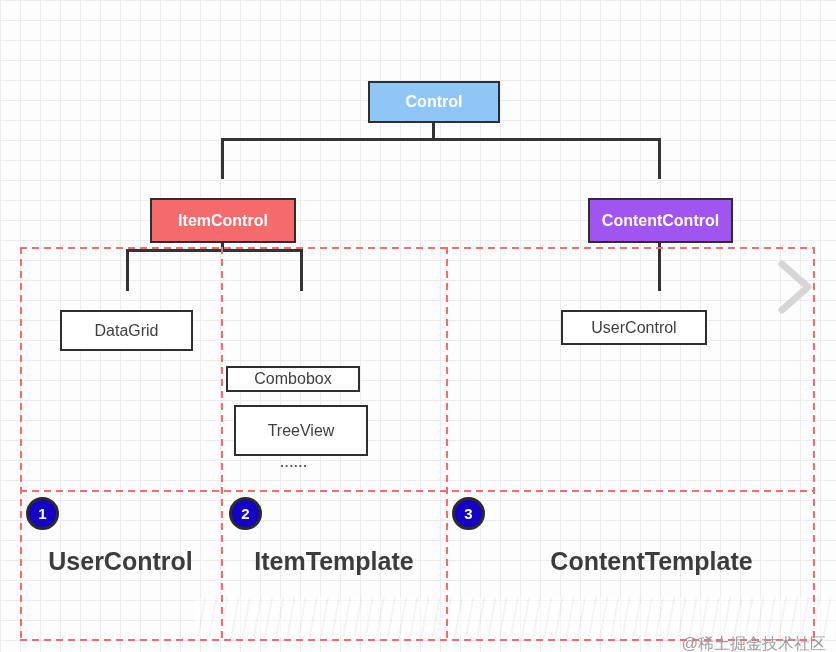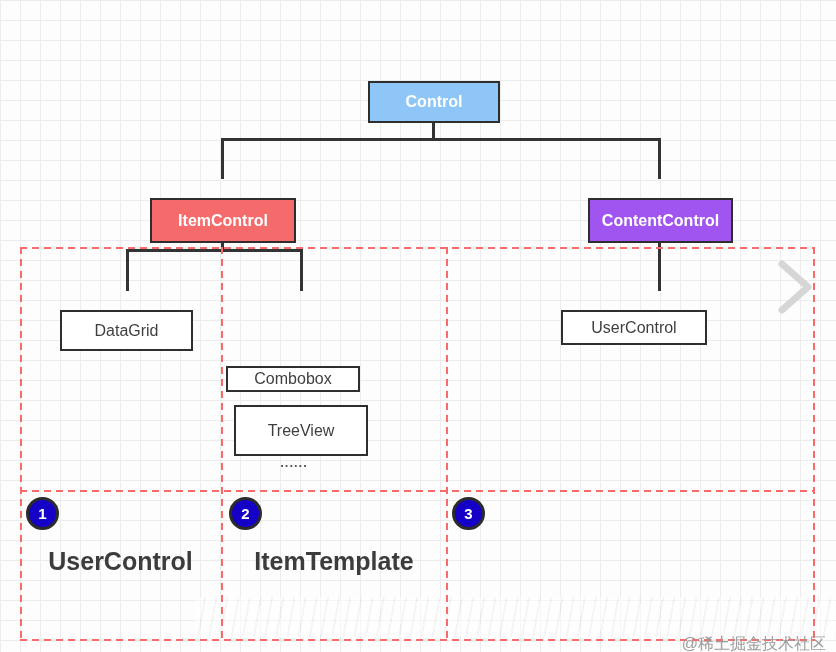--- a/index.html
+++ b/index.html
@@ -102,20 +102,21 @@
   <div class="node" style="left:561px;top:289px;width:146px;height:35px">UserControl</div>
 
   <div class="ellipsis" style="left:254px;top:455px;width:80px">......</div>
 
   <div class="badge" style="left:26px;top:497px">1</div>
   <div class="badge" style="left:229px;top:497px">2</div>
   <div class="badge" style="left:452px;top:497px">3</div>
 
   <div class="region-label" style="left:20px;top:547px;width:201px">UserControl</div>
   <div class="region-label" style="left:221px;top:547px;width:226px">ItemTemplate</div>
+  <div class="region-label" style="left:447px;top:547px;width:381px;padding-left:28px">ContentTemplate</div>
 
   <svg class="chevron" style="left:774px;top:258px" width="44" height="58" viewBox="0 0 44 58">
     <polyline points="8,6 34,29 8,52"></polyline>
   </svg>
 
   <div class="watermark">@稀土掘金技术社区</div>
 
 </div>
 
 </body></html>

